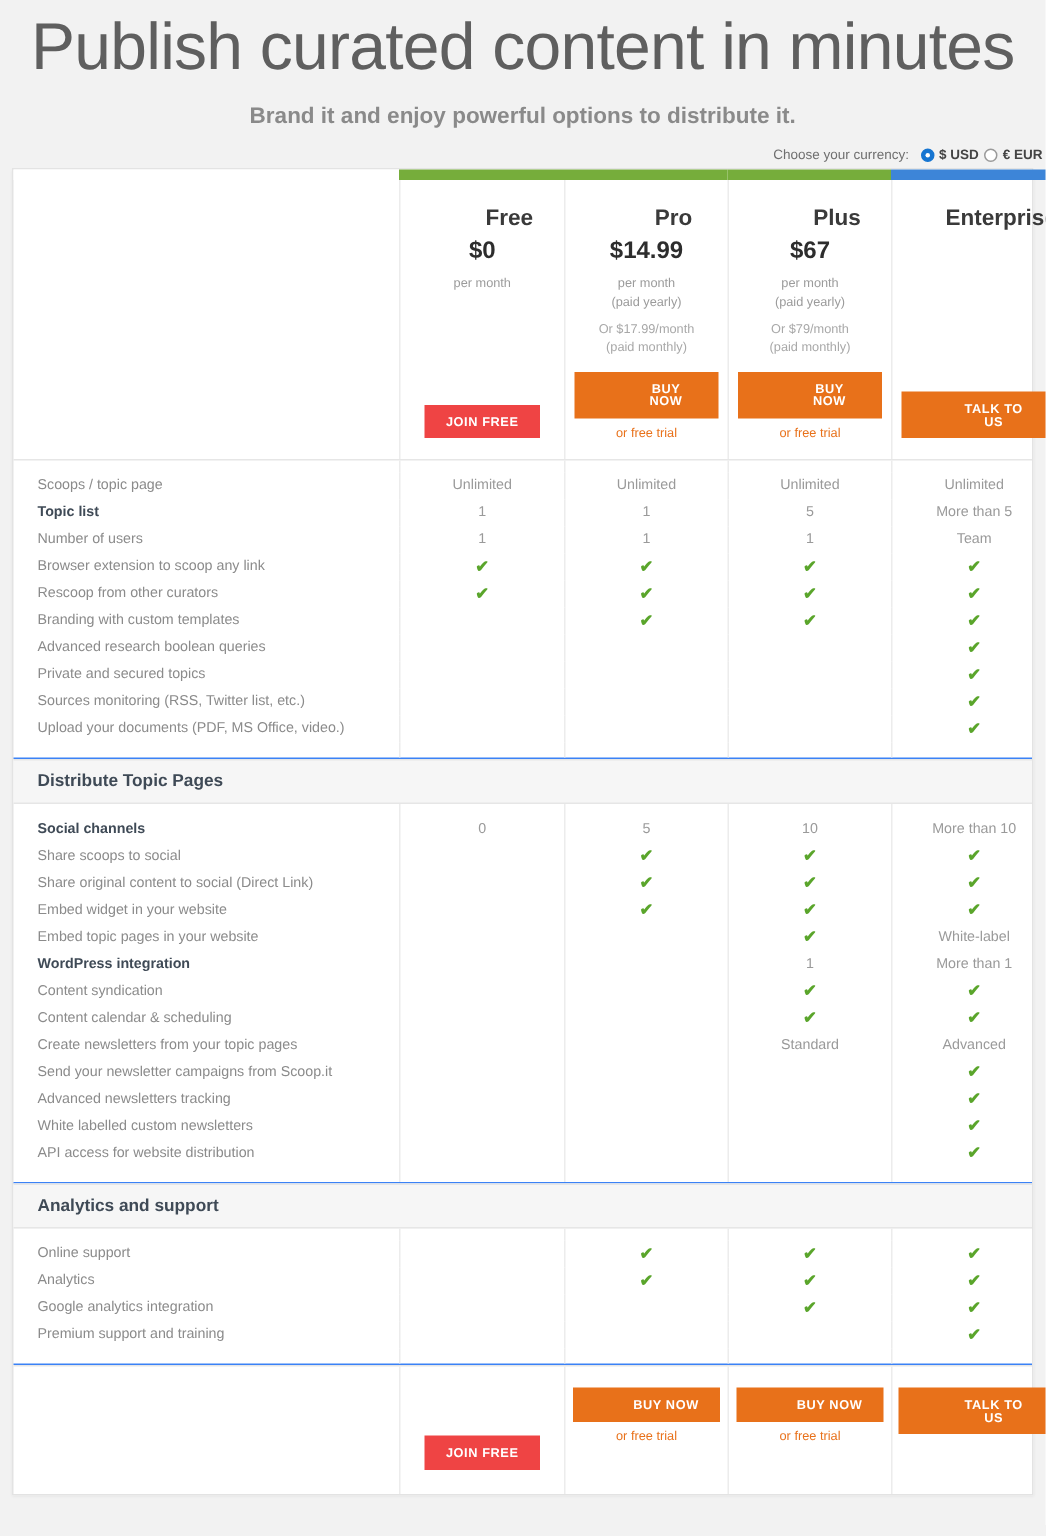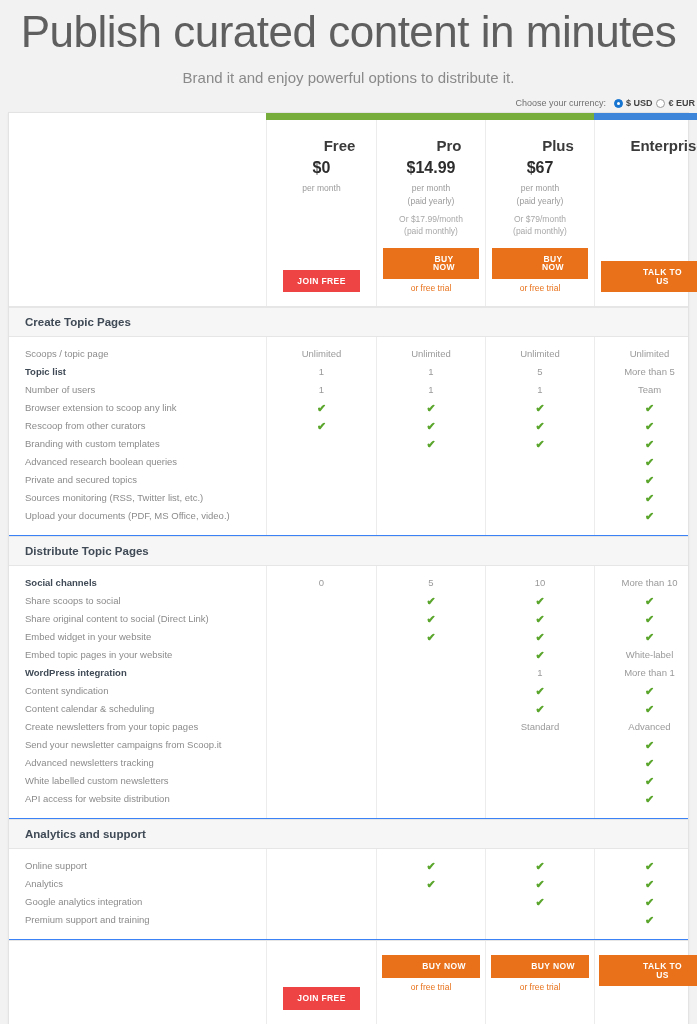--- a/index.html
+++ b/index.html
@@ -24,21 +24,21 @@
     font-size: 44px;
     font-weight: 300;
     color: #5f5f5f;
     letter-spacing: -0.5px;
     line-height: 1.05;
     margin: 6px 0 0 0;
     white-space: nowrap;
   }
   .hero-sub {
     font-size: 15px;
-    font-weight: 400;
+    font-weight: 700;
     color: #8a8a8a;
     margin: 14px 0 0 0;
   }
 
   
   .currency-bar {
     display: flex;
     justify-content: flex-end;
     align-items: center;
     padding: 12px 2px 4px 0;
@@ -307,21 +307,20 @@
 
     <div class="plan-cell">
       <div class="plan-name">Enterprise</div>
       <div class="cta-wrap">
         <button class="btn btn-orange">TALK TO US</button>
       </div>
     </div>
   </div>
 
   <div id="sections-host">
-      <div class="section-head">Create Topic Pages</div>
       <div class="feature-block">
         <div class="pad-row block-pad-top">
           <div class="pad-cell first"></div>
           <div class="pad-cell"></div>
           <div class="pad-cell"></div>
           <div class="pad-cell"></div>
           <div class="pad-cell"></div>
         </div>
         <div class="feature-row">
           <div class="feat-label">Scoops / topic page</div>

